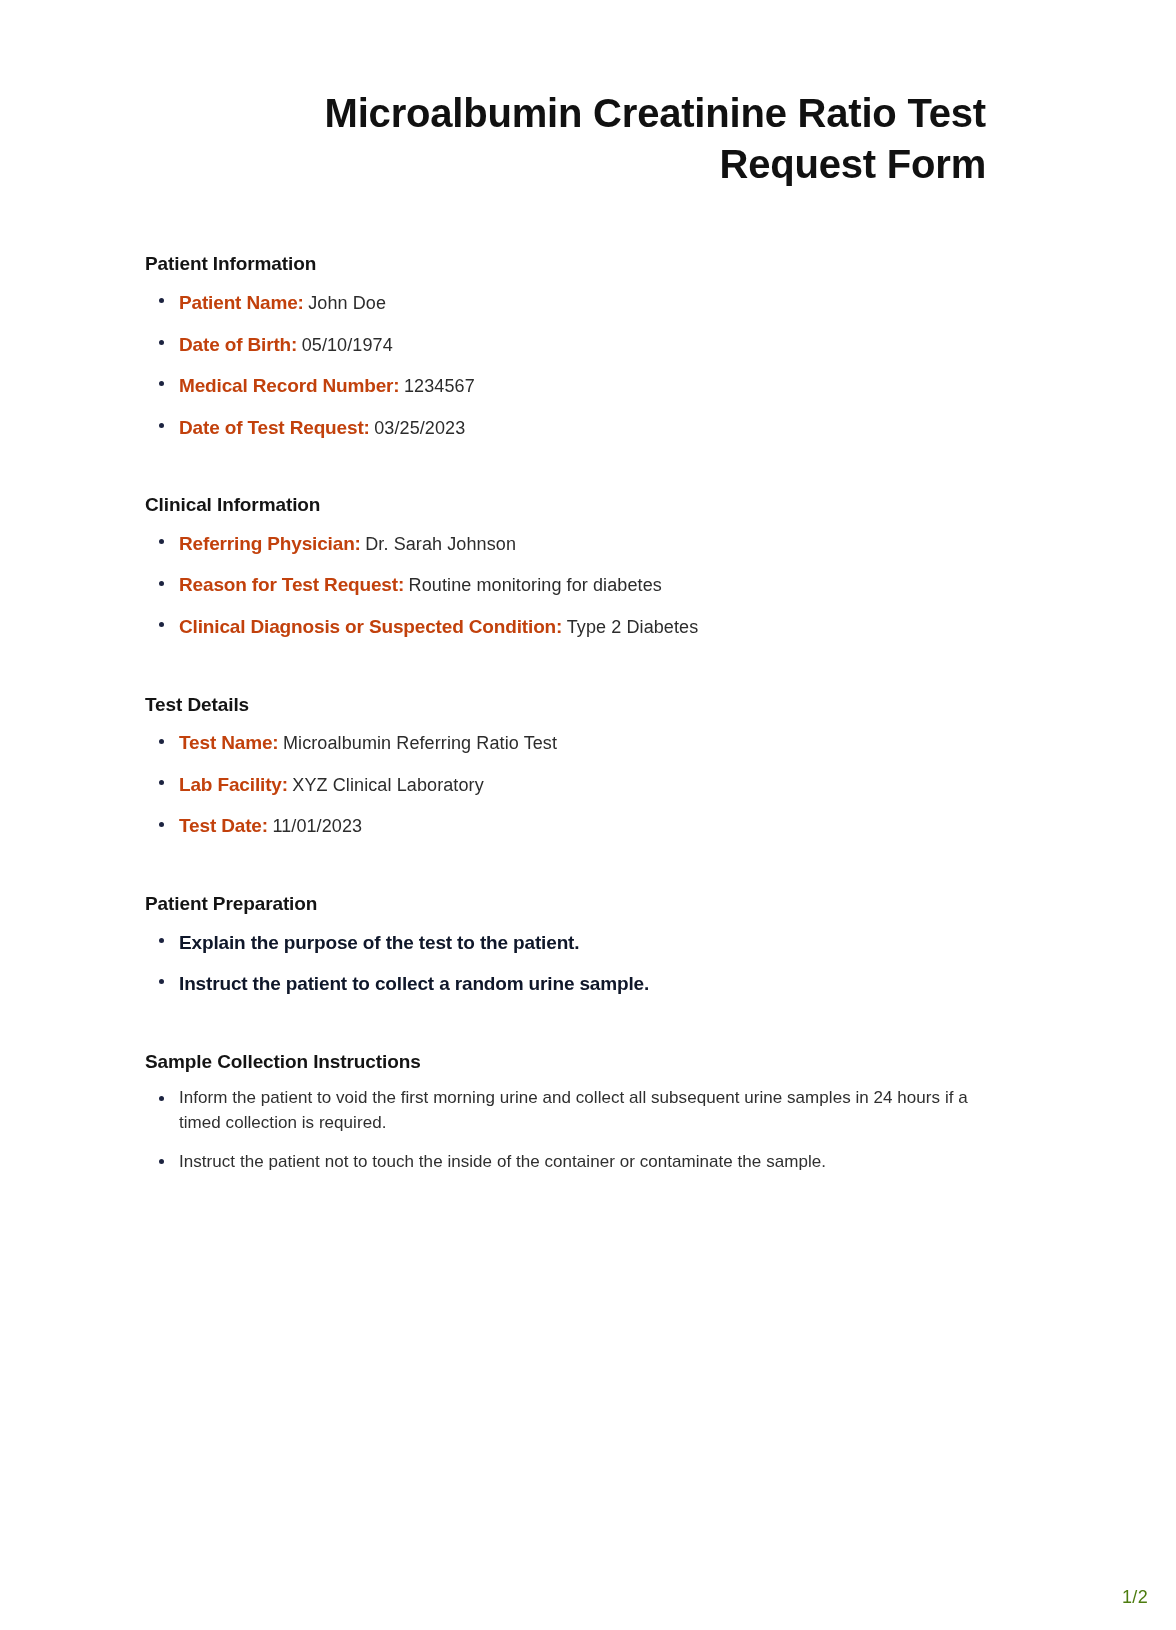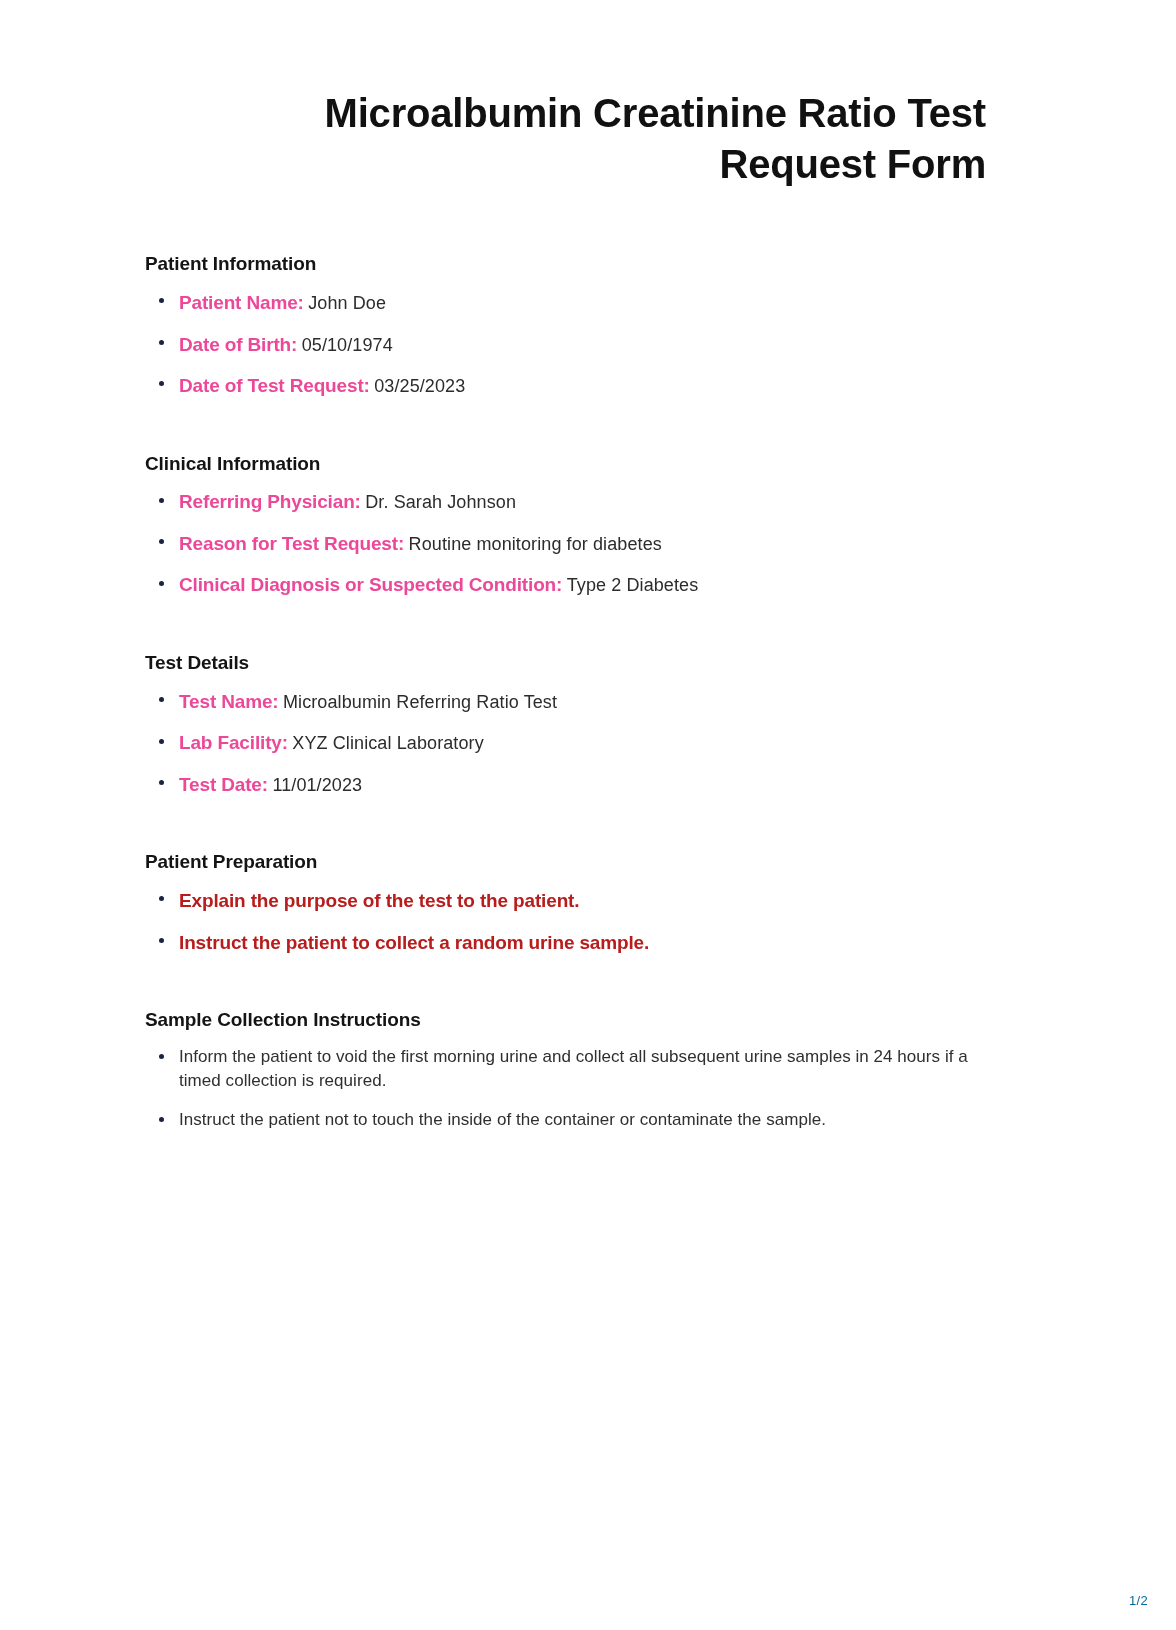--- a/index.html
+++ b/index.html
@@ -67,34 +67,34 @@
     left: 14px;
     top: 0.58em;
     width: 5px;
     height: 5px;
     border-radius: 50%;
     background: #1c2340;
   }
   .lbl {
     font-weight: bold;
     font-size: 19px;
-    color: #ec4899;
+    color: #c2410c;
     letter-spacing: -0.15px;
   }
   .val {
     font-weight: normal;
     font-size: 18px;
     color: #2c2c2c;
     letter-spacing: 0.1px;
   }
   
   .prep li .txt {
     font-weight: bold;
     font-size: 19px;
-    color: #b91c1c;
+    color: #0f172a;
     letter-spacing: -0.15px;
   }
   .prep > li {
     margin-bottom: 12px;
   }
   
   .collect > li {
     margin-bottom: 22px;
     padding-left: 34px;
     line-height: 1.42;
@@ -106,22 +106,22 @@
     letter-spacing: 0.05px;
   }
   .collect .wrapbox {
     display: block;
     max-width: 820px;
   }
   .page-number {
     position: absolute;
     right: 28px;
     bottom: 22px;
-    font-size: 13px;
-    color: #0369a1;
+    font-size: 18px;
+    color: #4d7c0f;
     letter-spacing: 0.3px;
   }
 </style>
 </head>
 <body>
 
 <div class="page">
 
   <h1 class="doc-title">Microalbumin Creatinine Ratio Test Request Form</h1>
 
@@ -135,20 +135,25 @@
           <span class="lbl">Patient Name:</span>
           <span class="val">John Doe</span>
         </li>
         <li>
           <span class="dot"></span>
           <span class="lbl">Date of Birth:</span>
           <span class="val">05/10/1974</span>
         </li>
         <li>
           <span class="dot"></span>
+          <span class="lbl">Medical Record Number:</span>
+          <span class="val">1234567</span>
+        </li>
+        <li>
+          <span class="dot"></span>
           <span class="lbl">Date of Test Request:</span>
           <span class="val">03/25/2023</span>
         </li>
       </ul>
     </div>
 
     <div class="section">
       <div class="section-heading">Clinical Information</div>
       <ul class="bullets">
         <li>

